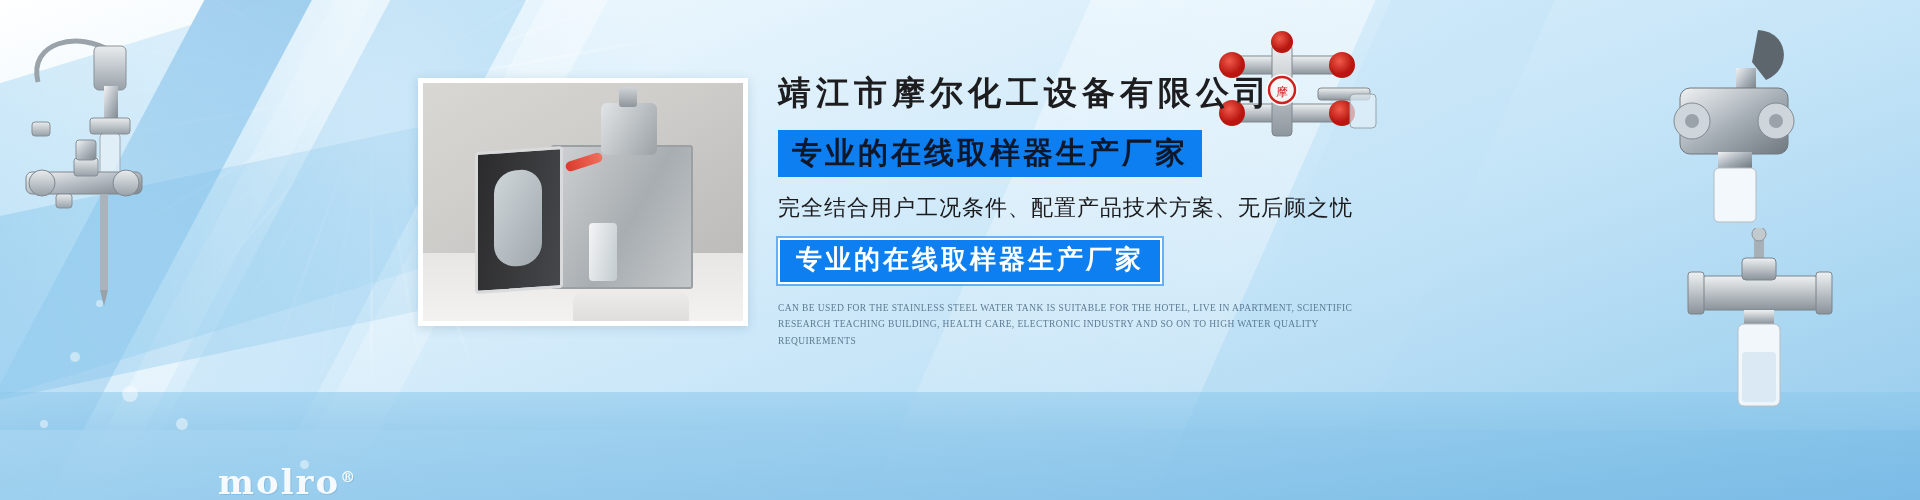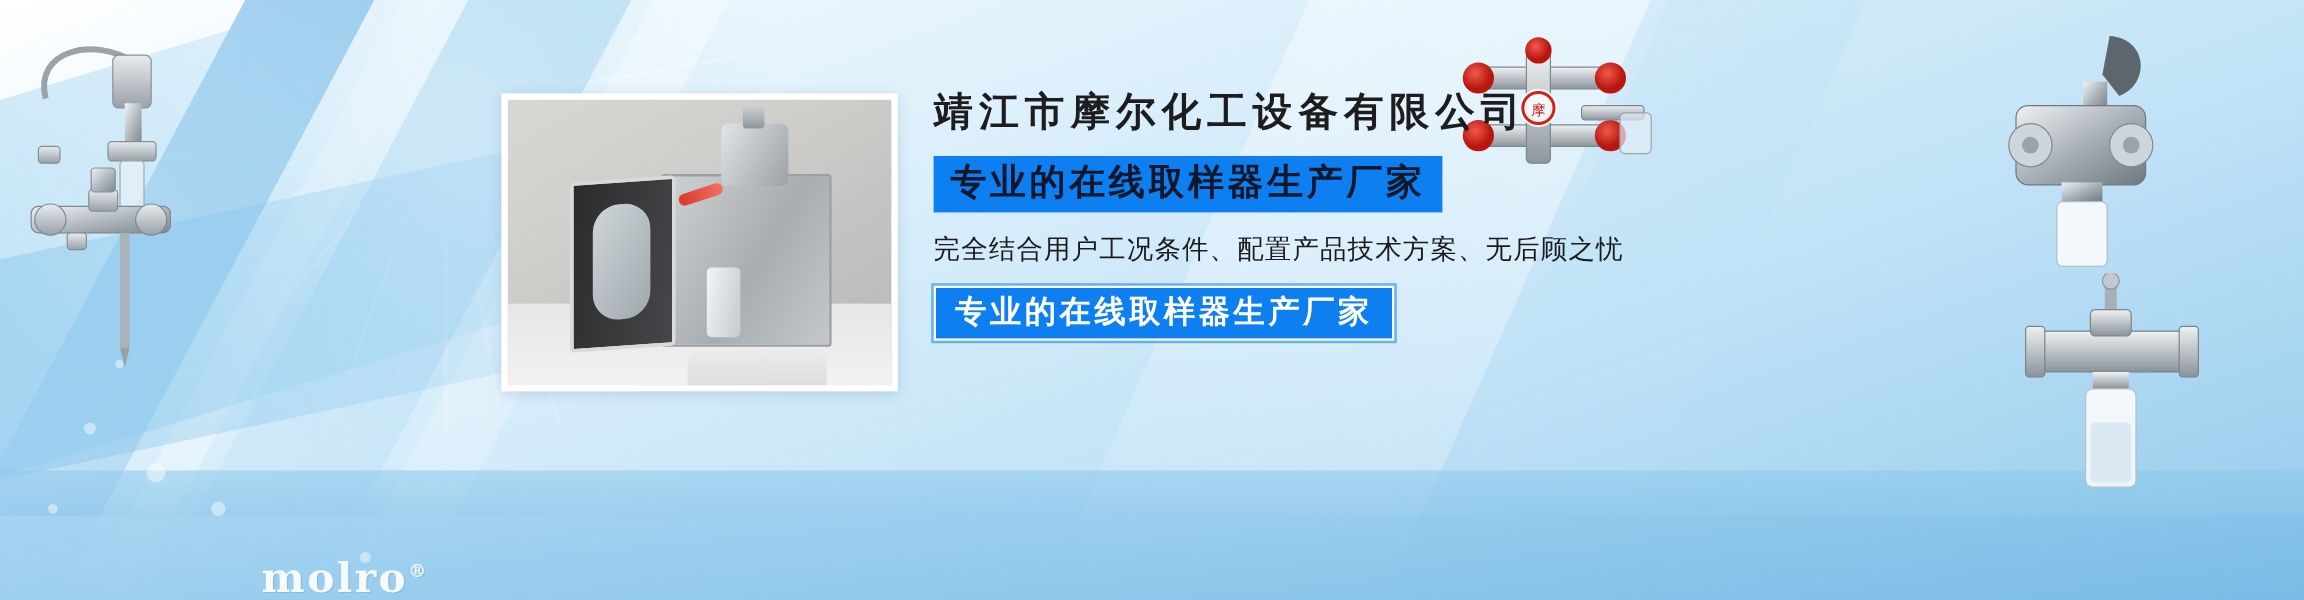--- a/index.html
+++ b/index.html
@@ -300,19 +300,20 @@
         <div class="ph-win"></div>
       </div>
     </div>
   </div>
 
   <div class="textblock">
     <div class="company">靖江市摩尔化工设备有限公司</div>
     <div><span class="tag-solid">专业的在线取样器生产厂家</span></div>
     <div class="subline">完全结合用户工况条件、配置产品技术方案、无后顾之忧</div>
     <div><span class="tag-outline">专业的在线取样器生产厂家</span></div>
+    <div class="eng">CAN BE USED FOR THE STAINLESS STEEL WATER TANK IS SUITABLE FOR THE HOTEL, LIVE IN APARTMENT, SCIENTIFIC RESEARCH TEACHING BUILDING, HEALTH CARE, ELECTRONIC INDUSTRY AND SO ON TO HIGH WATER QUALITY REQUIREMENTS</div>
   </div>
 
   <div class="wm">
     <span>molro</span><sup>®</sup>
   </div>
 
 </div>
 
 </body></html>

